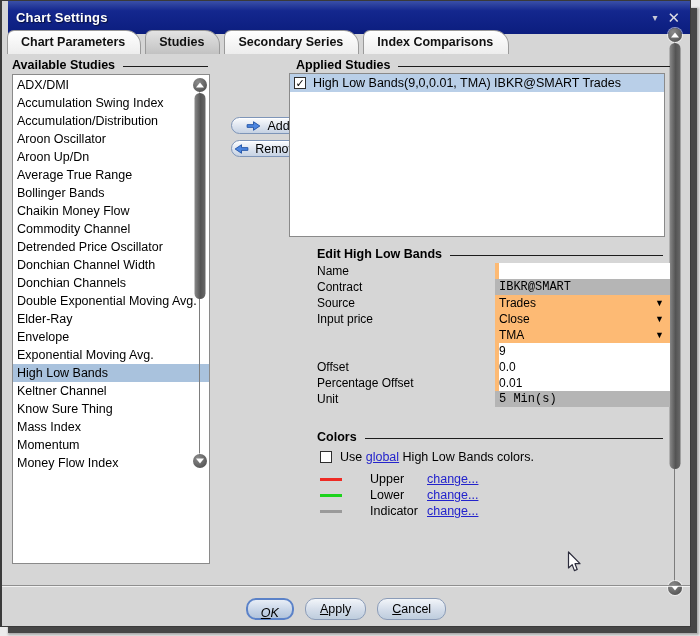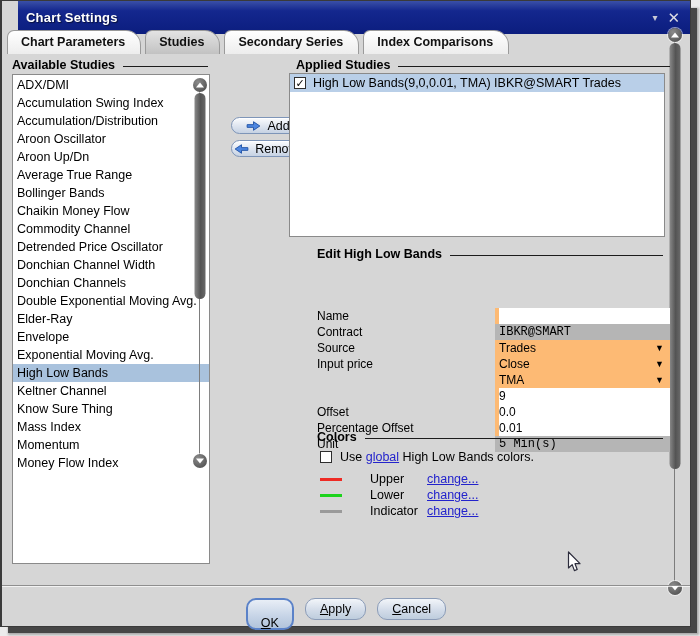--- a/index.html
+++ b/index.html
@@ -2,21 +2,21 @@
 <html><head>
 <meta charset="utf-8">
 <style>
   * { margin:0; padding:0; box-sizing:border-box; }
   html,body { width:700px; height:636px; background:#ececec; overflow:hidden;
               font-family:"Liberation Sans","DejaVu Sans",sans-serif; }
   .window { position:absolute; left:0; top:0; width:691px; height:627px;
             background:#d6d6d6; border:1px solid #3a3a3a; border-left-width:2px;
             box-shadow:7px 7px 0 -1px rgba(62,62,62,.92), 8px 8px 2px rgba(90,90,90,.45); }
   
-  .titlebar { position:absolute; left:16px; top:0; right:0; height:33px;
+  .titlebar { position:absolute; left:6px; top:0; right:0; height:33px;
               background:linear-gradient(180deg,#3a50a8 0%,#14278e 30%,#0b1d7e 100%);
               display:flex; align-items:center; }
   .title { color:#fff; font-weight:bold; font-size:13px; padding-left:8px; letter-spacing:.2px;
            text-shadow:1px 1px 1px rgba(0,0,0,.55); }
   .title-icons { margin-left:auto; display:flex; align-items:center; gap:10px; padding-right:10px; }
   .menu-tri { color:#c9c9d6; font-size:10px; cursor:default; }
   .close-x { color:#dcdce4; font-size:15px; font-weight:bold; line-height:15px; cursor:default; }
   
   .tabs { position:absolute; left:5px; top:29px; height:24px; display:flex; gap:4px; }
   .tab { height:24px; padding:0 15px 0 13px; line-height:23px; font-size:12.5px; font-weight:bold;
@@ -68,22 +68,22 @@
   .swatch { width:22px; height:3px; margin-left:3px; flex:0 0 auto; }
   .crow .clabel { width:57px; margin-left:28px; }
   
   .footer-sep { position:absolute; left:0; right:0; top:584px; border-top:1px solid #8f8f8f;
                 box-shadow:0 1px 0 rgba(255,255,255,.7); }
   .footer { position:absolute; left:0; right:0; top:597px; display:flex; justify-content:center; gap:11px; }
   .btn { height:22px; padding:0 14px; border:1px solid #8b9cb8; border-radius:10px;
          background:linear-gradient(180deg,#f2f5f9 0%,#d3dce9 55%,#bécdde 100%);
          background:linear-gradient(180deg,#f2f5f9 0%,#d3dce9 55%,#becddd 100%);
          font-size:12.5px; color:#000; line-height:20px; }
-  .btn.focus { border:2px solid #5b82c8; padding:14px 13px; line-height:18px;
-               background:linear-gradient(180deg,#e8eef6 0%,#c5d3e6 60%,#b2c4db 100%); }
+  .btn.focus { border:2px solid #5b82c8; padding:4px 13px; line-height:18px;
+               background:linear-gradient(180deg,#e8eef6 0%,#c5d3e6 60%,#b2c4db 100%);font-style:italic; }
   .mn { text-decoration:underline; }
   
   .cursor { position:absolute; left:567px; top:551px; width:15px; height:22px; pointer-events:none; }
 </style>
 </head>
 <body>
 
 <div class="window">
 
   <div class="titlebar">
@@ -173,21 +173,21 @@
     <div class="applied-row">
       <span class="cb">✓</span>
       <span>High Low Bands(9,0,0.01, TMA) IBKR@SMART Trades</span>
     </div>
   </div>
 
   <div class="ghead" style="left:315px; top:246px; width:348px;">
     <span class="glabel">Edit High Low Bands</span>
     <span class="gline"></span>
   </div>
-  <div class="form" style="left:315px; top:262px; width:353px;margin-top:45px;">
+  <div class="form" style="left:315px; top:262px; width:353px;">
     <div class="frow-label">Name</div>
     <div class="fval white"><input style=""></div>
 
     <div class="frow-label">Contract</div>
     <div class="fval gray">IBKR@SMART</div>
 
     <div class="frow-label">Source</div>
     <div class="fval white"><span>Trades</span><span class="dd">▼</span></div>
 
     <div class="frow-label">Input price</div>

